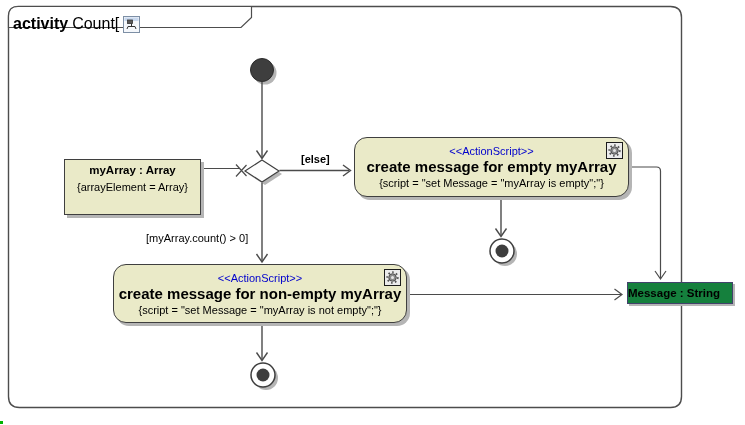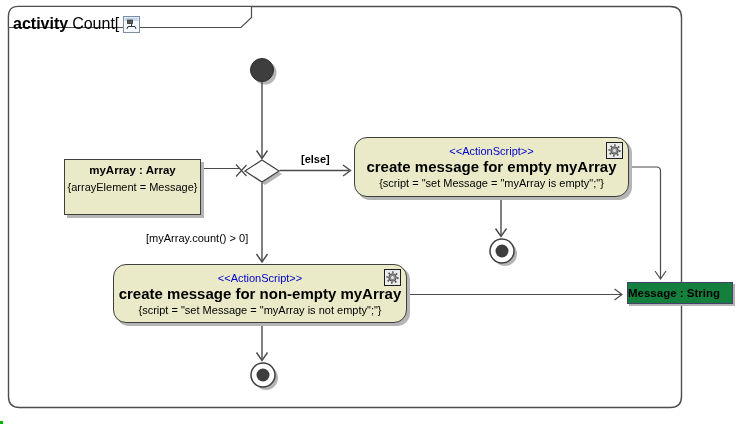--- a/index.html
+++ b/index.html
@@ -110,21 +110,21 @@
         <rect x="0.5" y="0.5" width="16" height="16" fill="#f4f7fb" stroke="#7d8fa5"></rect>
         <rect x="1.5" y="1.5" width="14" height="3.5" fill="#c8d8ee"></rect>
         <rect x="4.5" y="4" width="5" height="3.5" fill="#5a5a5a" stroke="#333" stroke-width="0.8"></rect>
         <path d="M8.5 7.5 V10.5 M5 10.5 H12 M5 10.5 L4 13 M12 10.5 L13 13" stroke="#333" stroke-width="1" fill="none"></path>
       </svg>
     </span>
   </div>
 
   <div class="node objbox" style="left:64px;top:145px;width:137px;height:56px;margin-top:14px;">
     <div class="oname">myArray : Array</div>
-    <div class="oconstraint">{arrayElement = Message}</div>
+    <div class="oconstraint">{arrayElement = Array}</div>
   </div>
 
   <div class="node action" style="left:354px;top:137px;width:275px;height:60px;">
     <div class="stereo">&lt;&lt;ActionScript&gt;&gt;</div>
     <div class="aname">create message for empty myArray</div>
     <div class="ascript">{script = "set Message = "myArray is empty";"}</div>
     <span class="gear">
       <svg width="17" height="17" viewBox="0 0 17 17">
         <rect x="0.5" y="0.5" width="16" height="16" fill="#ececec" stroke="#1c1c1c"></rect>
         <circle cx="8.5" cy="8.5" r="5.3" fill="none" stroke="#555" stroke-width="1.7" stroke-dasharray="1.6 2.4"></circle>

